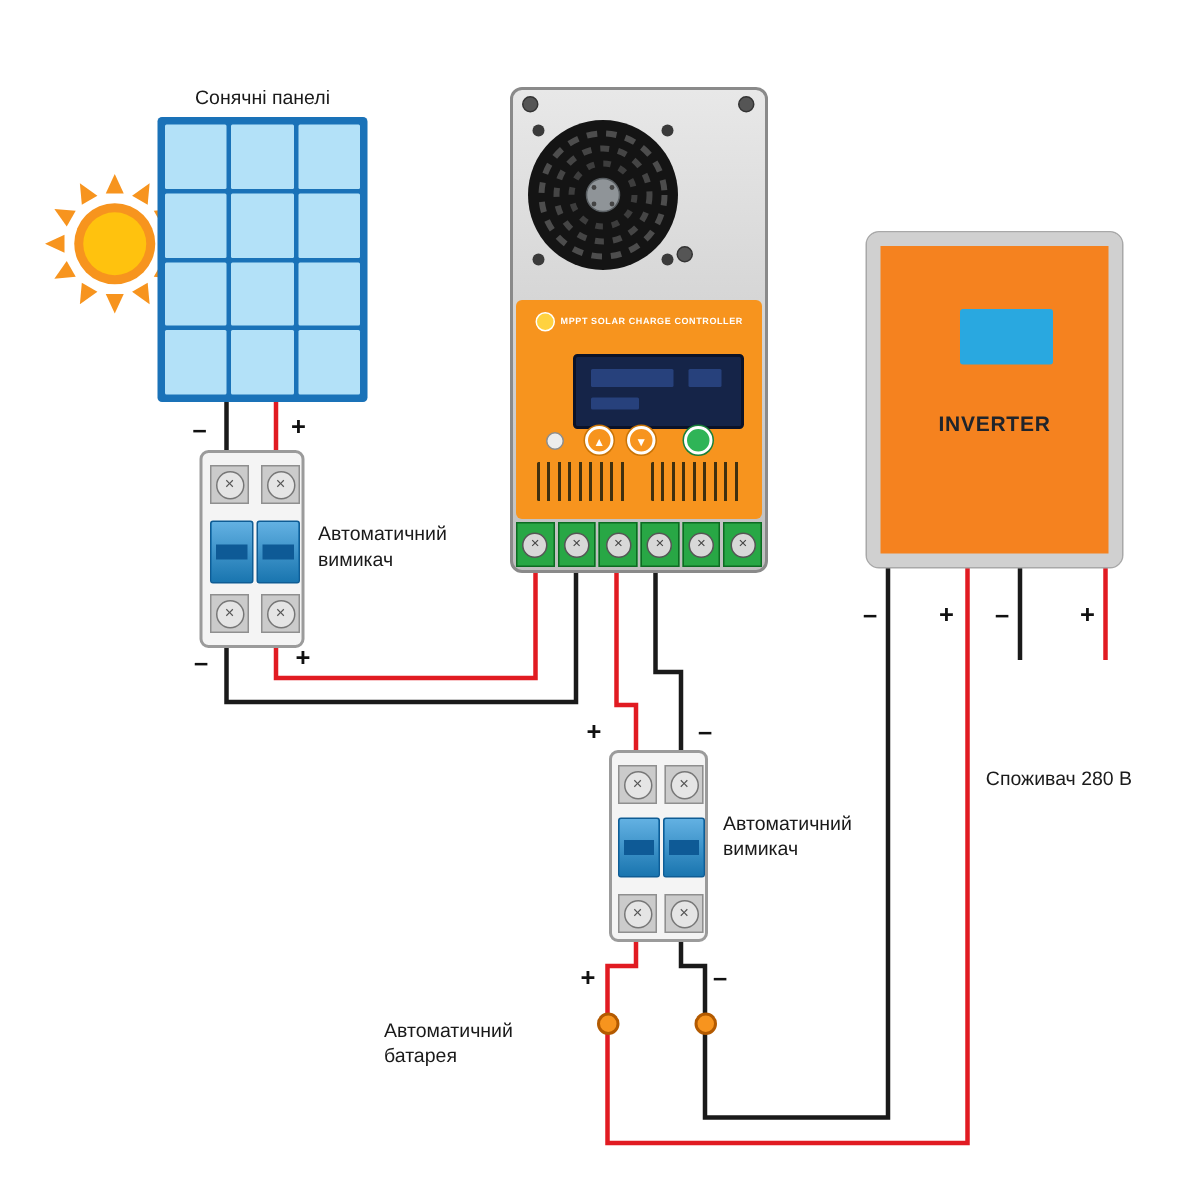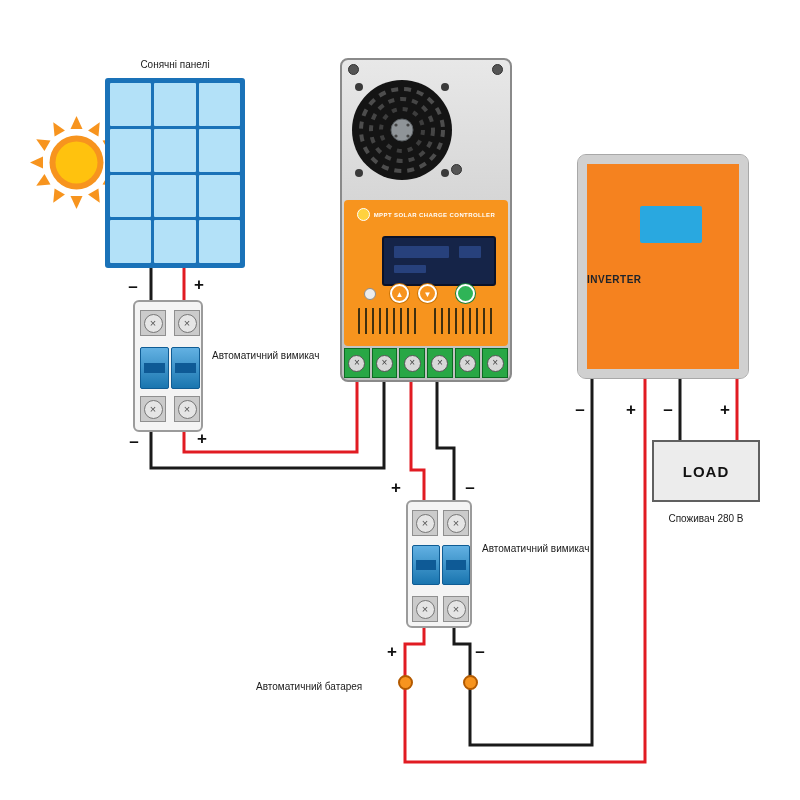--- a/index.html
+++ b/index.html
@@ -3,21 +3,21 @@
 <meta charset="utf-8">
 <style>
   html,body{margin:0;padding:0;background:#fff;}
   .canvas{position:relative;width:800px;height:800px;background:#ffffff;overflow:hidden;
           font-family:"Liberation Sans",sans-serif;color:#1a1a1a;}
   .abs{position:absolute;}
   .wires{position:absolute;left:0;top:0;pointer-events:none;}
   .wires polyline{fill:none;stroke-width:3;stroke-linejoin:miter;}
   .wn{stroke:var(--wire-neg,#1a1a1a);}
   .wp{stroke:var(--wire-pos,#e11b22);}
-  .caption{position:absolute;font-size:10px;line-height:17px;color:#1a1a1a;z-index:6;}
+  .caption{position:absolute;font-size:13px;line-height:17px;color:#1a1a1a;z-index:6;}
   .center{text-align:center;}
   .pol{position:absolute;transform:translate(-50%,-50%);font-size:17px;font-weight:700;color:#111;z-index:6;}
 
   
   .sun{left:29px;top:115px;z-index:1;}
 
   
   .panel{left:105px;top:78px;width:140px;height:190px;background:var(--panel-frame,#1a72b8);
          border-radius:3px;padding:5px;box-sizing:border-box;z-index:2;}
   .panel-grid{width:100%;height:100%;display:grid;gap:3px;}
@@ -57,21 +57,21 @@
   .tcell{flex:1;background:var(--term-green,#28a745);border:1px solid #0c6b22;display:flex;
          align-items:center;justify-content:center;box-sizing:border-box;}
   .tscrew{width:15px;height:15px;border-radius:50%;background:#d8d8d8;border:1px solid #555;
           font-size:10px;line-height:13px;text-align:center;color:#444;}
 
   
   .inverter{left:578px;top:155px;width:170px;height:223px;background:var(--inv-orange,#f5821f);
             border:9px solid #d0d0d0;outline:1px solid #a8a8a8;border-radius:8px;box-sizing:border-box;z-index:2;}
   .inv-screen{position:absolute;left:53px;top:42px;width:62px;height:37px;background:var(--inv-blue,#29a8e0);
               border-radius:2px;}
-  .inv-text{position:absolute;left:0;right:0;top:110px;font-size:10px;font-weight:700;
+  .inv-text{position:absolute;left:0;right:0;top:110px;text-align:center;font-size:14px;font-weight:700;
             letter-spacing:.5px;color:#20242b;}
 
   
   .load{left:652px;top:440px;width:108px;height:62px;background:#ececec;border:2px solid #606060;
         display:flex;align-items:center;justify-content:center;font-weight:700;font-size:15px;
         letter-spacing:1px;color:#111;box-sizing:border-box;z-index:2;}
 
   
   .battery{left:380px;top:660px;width:125px;height:72px;background:linear-gradient(#9aa1a7,var(--battery,#787e84));
            border:1px solid #5f656b;border-radius:3px;box-sizing:border-box;z-index:2;}
@@ -229,23 +229,20 @@
         <div class="bscrew">×</div>
       </div>
   </div>
   <div class="caption" style="left:482px;top:540px;width:130px;">Автоматичний вимикач</div>
 
   <div class="abs inverter">
     <div class="inv-screen"></div>
     <div class="inv-text">INVERTER</div>
   </div>
 
-  <div class="abs load">
-    <span>LOAD</span>
-  </div>
   <div class="caption center" style="left:640px;top:510px;width:132px;">Споживач 280 В</div>
 
   <div class="caption" style="left:256px;top:678px;width:118px;">Автоматичний батарея</div>
 
   <svg class="wires" width="800" height="800" style="z-index:3">
     <polyline class="wp" points="424,628 424,644 405,644 405,683"></polyline>
     <polyline class="wn" points="454,628 454,644 470,644 470,683"></polyline>
   </svg>
   <div class="bdot" style="left:398px;top:675px;"></div>
   <div class="bdot" style="left:463px;top:675px;"></div>

